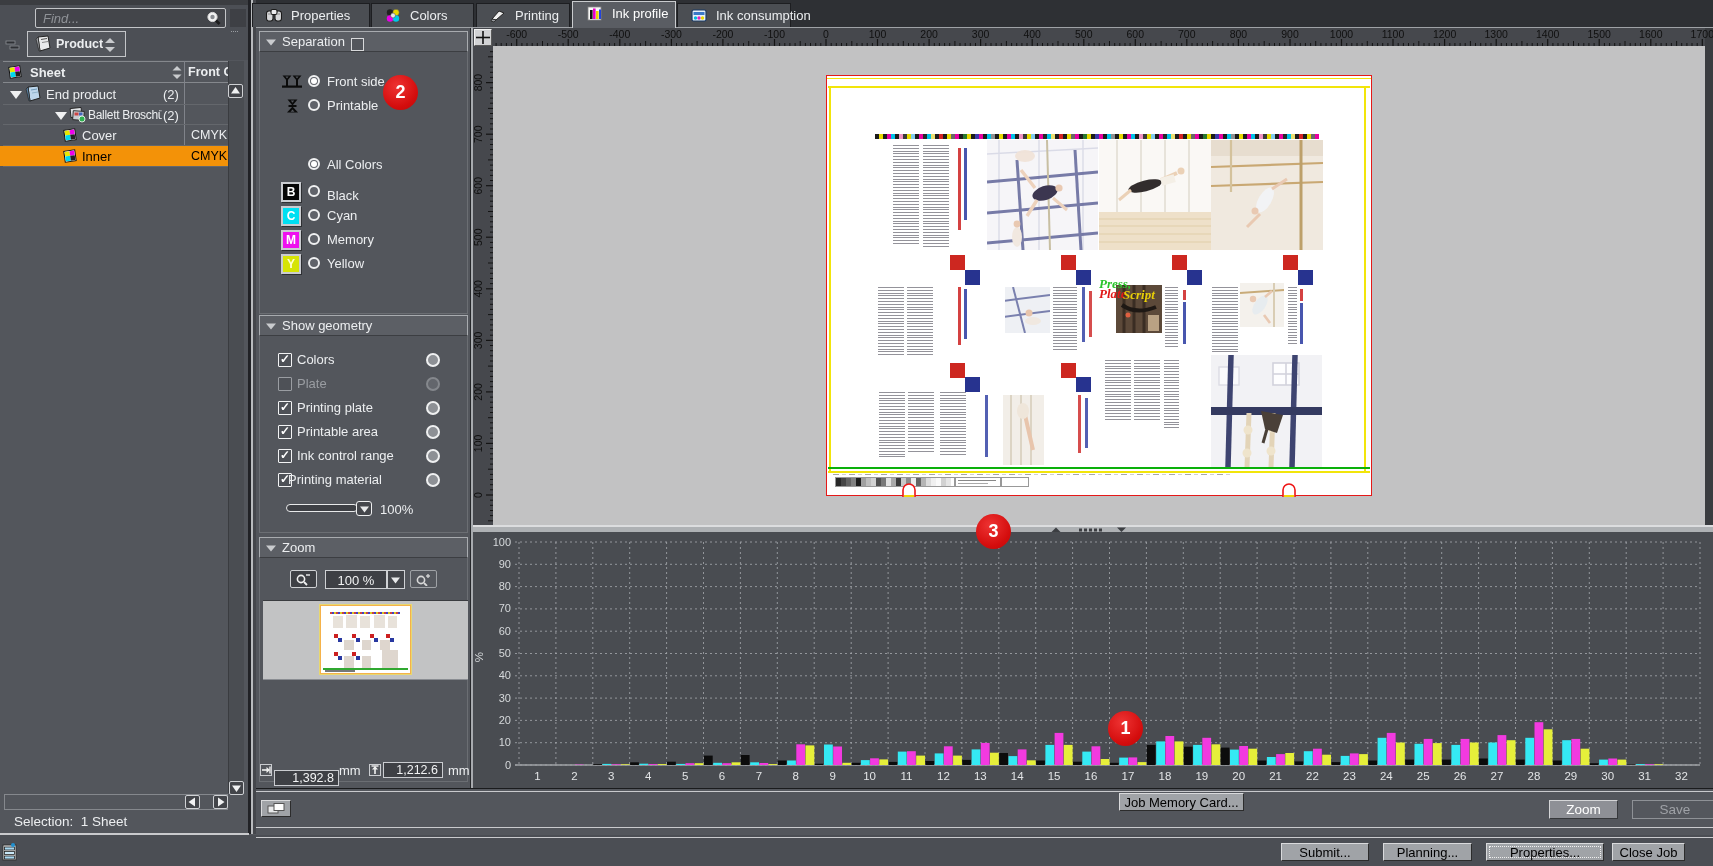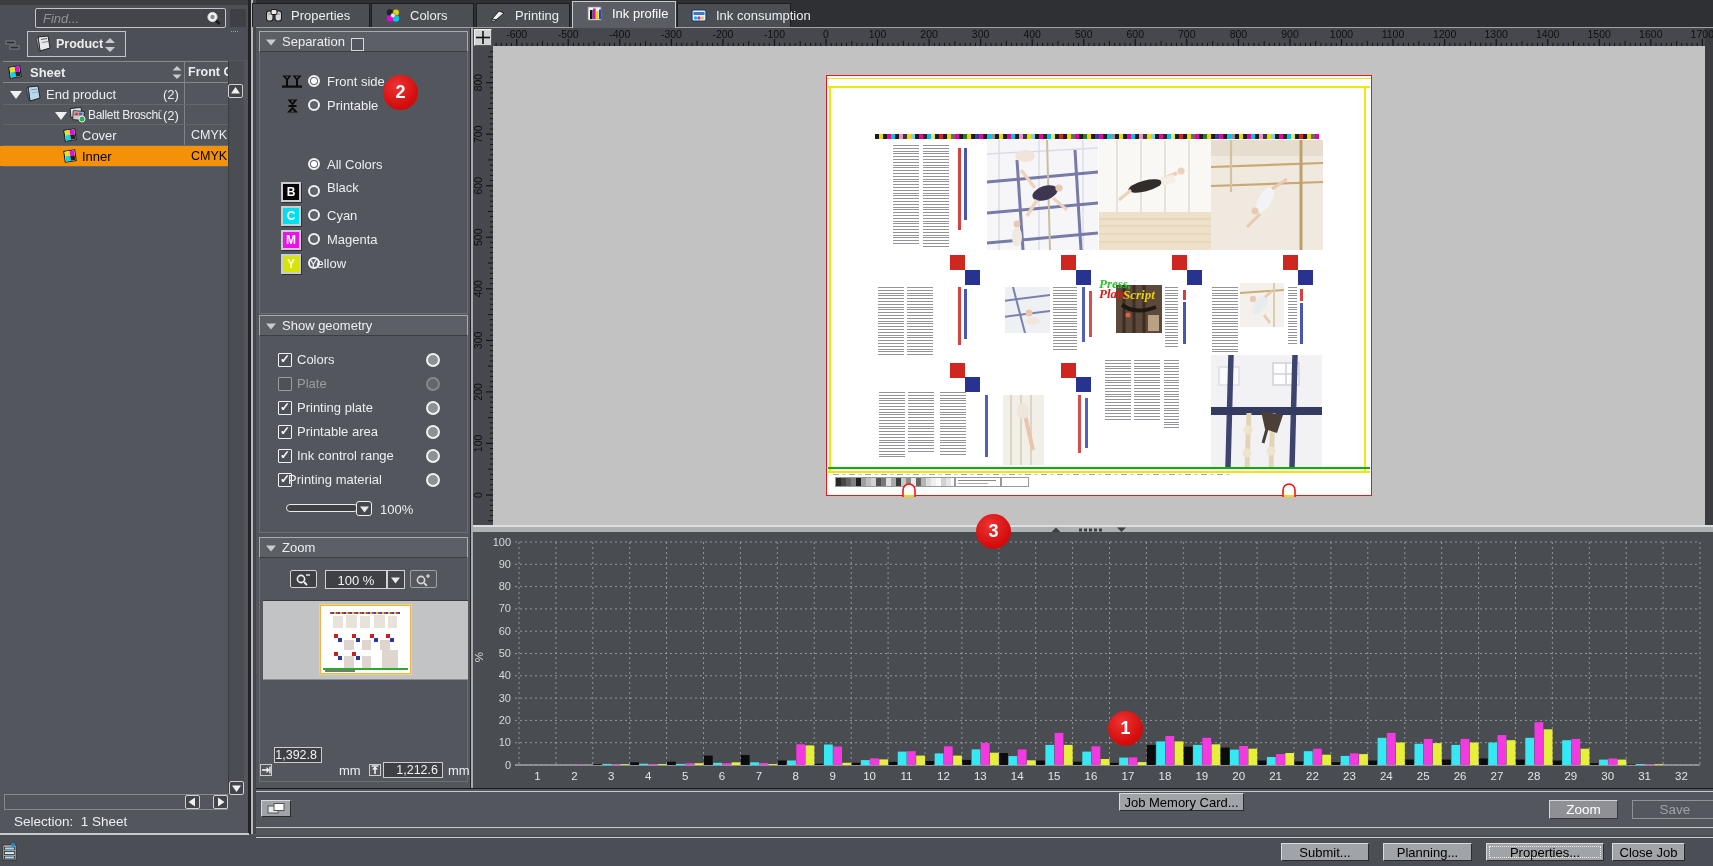--- a/index.html
+++ b/index.html
@@ -238,36 +238,36 @@
 <div class="radio" style="left:308px;top:99px"></div>
 <span class="abs txt" style="left:327px;top:98px">Printable</span>
 <div class="radio" style="left:308px;top:158px">
     <div class="dot"></div>
   </div>
 <span class="abs txt" style="left:327px;top:157px">All Colors</span>
 <div class="abs" style="left:281px;top:182px;width:20px;height:20px;background:#060606;border:2px solid #caccd0;box-shadow:1px 1px 0 #2e3033">
 <span class="abs" style="left:0;top:1px;width:16px;text-align:center;color:#fff;font-size:12px;font-weight:bold">B</span>
   </div>
 <div class="radio" style="left:308px;top:185px"></div>
-<span class="abs txt" style="left:327px;top:180px">Black</span>
+<span class="abs txt" style="left:327px;top:188px">Black</span>
 <div class="abs" style="left:281px;top:206px;width:20px;height:20px;background:#00dff2;border:2px solid #caccd0;box-shadow:1px 1px 0 #2e3033">
 <span class="abs" style="left:0;top:1px;width:16px;text-align:center;color:#fff;font-size:12px;font-weight:bold">C</span>
   </div>
 <div class="radio" style="left:308px;top:209px"></div>
 <span class="abs txt" style="left:327px;top:208px">Cyan</span>
 <div class="abs" style="left:281px;top:230px;width:20px;height:20px;background:#ef10ef;border:2px solid #caccd0;box-shadow:1px 1px 0 #2e3033">
 <span class="abs" style="left:0;top:1px;width:16px;text-align:center;color:#fff;font-size:12px;font-weight:bold">M</span>
   </div>
 <div class="radio" style="left:308px;top:233px"></div>
-<span class="abs txt" style="left:327px;top:232px">Magenta</span>
+<span class="abs txt" style="left:327px;top:232px">Memory</span>
 <div class="abs" style="left:281px;top:254px;width:20px;height:20px;background:#d6e405;border:2px solid #caccd0;box-shadow:1px 1px 0 #2e3033">
 <span class="abs" style="left:0;top:1px;width:16px;text-align:center;color:#ffffd0;font-size:12px;font-weight:bold">Y</span>
   </div>
 <div class="radio" style="left:308px;top:257px"></div>
-<span class="abs txt" style="left:309px;top:256px">Yellow</span>
+<span class="abs txt" style="left:327px;top:256px">Yellow</span>
 <div class="abs" style="left:259px;top:315px;width:209px;height:218px;border:1px solid #6b6e73"></div>
 <div class="abs" style="left:259px;top:315px;width:209px;height:21px;background:#5c5f65;border:1px solid #a8abaf;border-bottom-color:#3c3e42"></div>
 <svg class="abs" style="left:265px;top:322px" width="12" height="9" viewBox="0 0 12 9">
     <polygon points="1,1.5 11,1.5 6,7.5" fill="#c9cbce"></polygon>
   </svg>
 <span class="abs txt" style="left:282px;top:318px">Show geometry</span>
 <div class="chk" style="left:278px;top:353px">✓</div>
 <span class="abs txt" style="left:297px;top:352px">Colors</span>
 <div class="ring" style="left:426px;top:353px"></div>
 <div class="chk" style="left:278px;top:377px;border-color:#9a9da2"></div>
@@ -348,21 +348,21 @@
 <div class="abs" style="left:362px;top:656px;width:9px;height:12px;background:#ded6ce"></div>
 <div class="abs" style="left:382px;top:650px;width:16px;height:20px;background:#ded6ce"></div>
 <div class="abs" style="left:323px;top:668px;width:85px;height:1.5px;background:#30a830"></div>
 <div class="abs" style="left:325px;top:670px;width:30px;height:2px;background:#777"></div>
 <svg class="abs" style="left:260px;top:764px" width="12" height="12" viewBox="0 0 12 12">
 <rect x="0.5" y="0.5" width="11" height="11" fill="#53565c" stroke="#caccd0" stroke-width="1"></rect>
 <line x1="2" y1="6" x2="8" y2="6" stroke="#f0f0f0" stroke-width="1.6"></line>
     <polygon points="10,6 6.5,3 6.5,9" fill="#f0f0f0"></polygon>
 <line x1="10" y1="2.5" x2="10" y2="9.5" stroke="#f0f0f0" stroke-width="1.4"></line>
   </svg>
-<div class="field" style="left:274px;top:747px;width:48px;height:16px;line-height:14px">1,392.8</div>
+<div class="field" style="left:274px;top:770px;width:65px;height:16px;line-height:14px">1,392.8</div>
 <span class="abs txt" style="left:339px;top:763px;font-size:13px">mm</span>
 <svg class="abs" style="left:369px;top:764px" width="12" height="12" viewBox="0 0 12 12">
 <rect x="0.5" y="0.5" width="11" height="11" fill="#53565c" stroke="#caccd0" stroke-width="1"></rect>
 <line x1="6" y1="4" x2="6" y2="10" stroke="#f0f0f0" stroke-width="1.6"></line>
     <polygon points="6,2 3,5.5 9,5.5" fill="#f0f0f0"></polygon>
 <line x1="2.5" y1="2" x2="9.5" y2="2" stroke="#f0f0f0" stroke-width="1.4"></line>
   </svg>
 <div class="field" style="left:383px;top:762px;width:60px;height:16px;line-height:14px">1,212.6</div>
 <span class="abs txt" style="left:448px;top:763px;font-size:13px">mm</span>
 <div class="abs" style="left:470px;top:28px;width:1px;height:760px;background:#26282b"></div>

